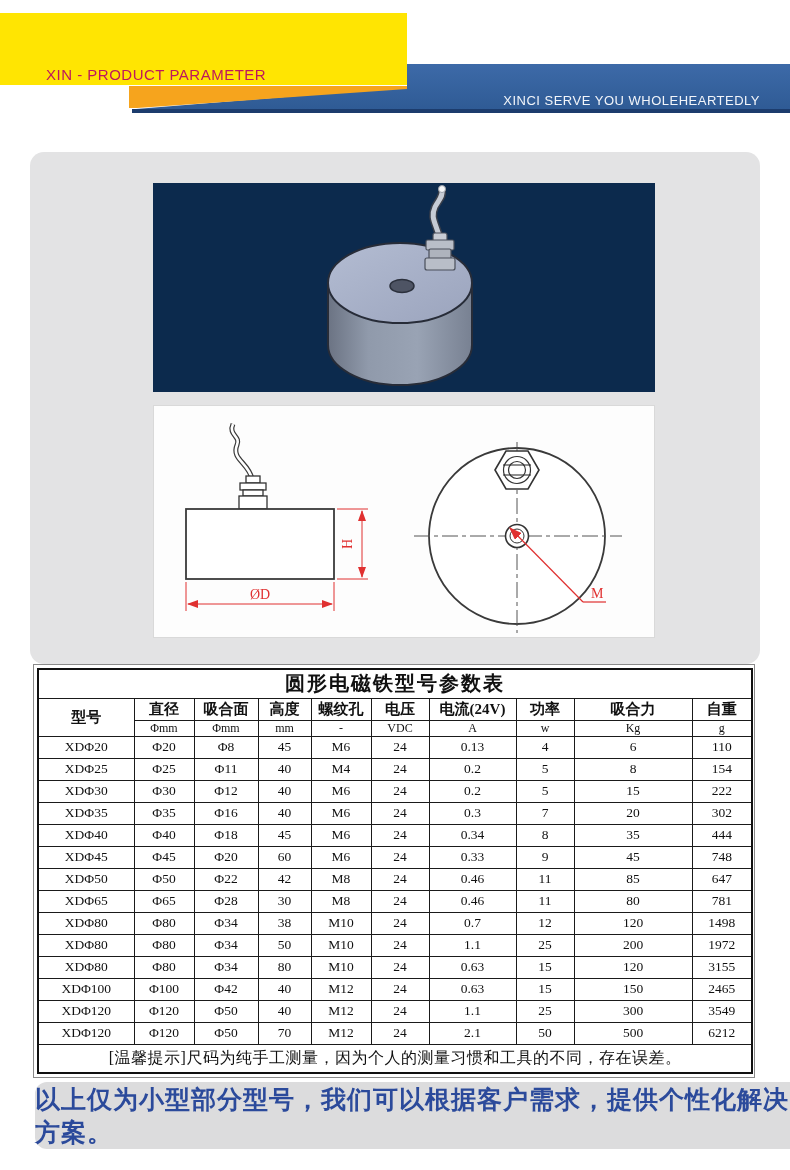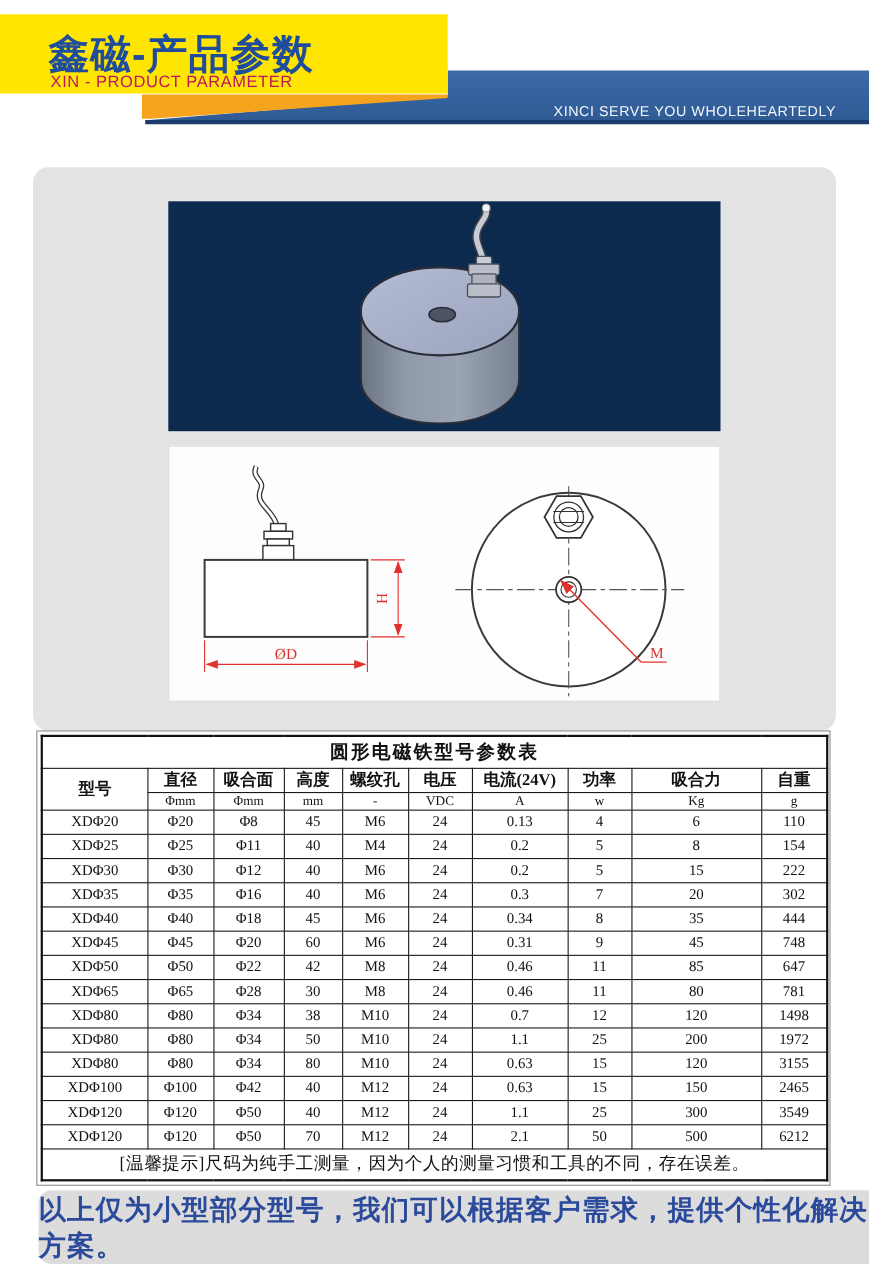--- a/index.html
+++ b/index.html
@@ -24,21 +24,21 @@
                  background:#fdfdfd; border:1px solid #d9d9d9; }
 
   
   .spec-wrap { position:absolute; left:37px; top:668px; width:714px;
                box-shadow:0 0 0 3px #ffffff, 0 0 0 4px #8a8a8a; background:#fff; }
   table.spec { border-collapse:collapse; width:714px; table-layout:fixed;
                font-family:"Liberation Serif","DejaVu Serif",serif; color:#111; }
   table.spec td, table.spec th { border:1px solid #1a1a1a; text-align:center; vertical-align:middle;
                overflow:hidden; white-space:nowrap; }
   table.spec { border:2px solid #111; }
-  .t-title td { height:29px; font-size:17px; font-weight:bold; letter-spacing:2px; border-bottom-width:2px; }
+  .t-title td { height:29px; font-size:20px; font-weight:bold; letter-spacing:2px; border-bottom-width:2px; }
   .t-head th { height:22px; font-size:15px; font-weight:bold; }
   .t-head th.unit-row, tr.units th { height:16px; font-size:12px; font-weight:normal; }
   tbody.t-body td { height:22px; font-size:13.5px; }
   .t-note td { height:29px; font-size:16px; letter-spacing:.5px; }
   col.c0{width:96px;} col.c1{width:60px;} col.c2{width:64px;} col.c3{width:53px;} col.c4{width:60px;}
   col.c5{width:58px;} col.c6{width:87px;} col.c7{width:58px;} col.c8{width:118px;} col.c9{width:60px;}
 
   
   .footer-bar { position:absolute; left:35px; top:1082px; width:776px; height:67px;
                 background:#dcdcdd; border-radius:12px; display:flex; align-items:center; justify-content:center; }
@@ -55,21 +55,20 @@
         <linearGradient id="bannerGrad" x1="0" y1="0" x2="0" y2="1">
           <stop offset="0" stop-color="#3d6aa8"></stop>
           <stop offset="1" stop-color="#2f5b95"></stop>
         </linearGradient>
       </defs>
       <polygon points="132,109 790,109 790,113 132,113" fill="#1C3C6D"></polygon>
       <polygon points="136,109 407,87 407,64 790,64 790,109" fill="url(#bannerGrad)"></polygon>
       <polygon points="129,86 407,86 407,89 137,108 129,108" fill="#F6A41D"></polygon>
       <rect x="0" y="13" width="407" height="72" fill="#FFE502"></rect>
     </svg>
-    <div class="hdr-title">鑫磁-产品参数</div>
     <div class="hdr-sub">XIN - PRODUCT PARAMETER</div>
     <div class="banner-en">XINCI SERVE YOU WHOLEHEARTEDLY</div>
   </div>
 
   <div class="card"></div>
 
   <div class="photo-box">
     <svg width="502" height="209" viewBox="0 0 502 209">
       <defs>
         <linearGradient id="cylSide" x1="0" y1="0" x2="1" y2="0">
@@ -269,21 +268,21 @@
             <td>35</td>
             <td>444</td>
           </tr>
           <tr>
             <td>XDΦ45</td>
             <td>Φ45</td>
             <td>Φ20</td>
             <td>60</td>
             <td>M6</td>
             <td>24</td>
-            <td>0.31</td>
+            <td>0.33</td>
             <td>9</td>
             <td>45</td>
             <td>748</td>
           </tr>
           <tr>
             <td>XDΦ50</td>
             <td>Φ50</td>
             <td>Φ22</td>
             <td>42</td>
             <td>M8</td>

